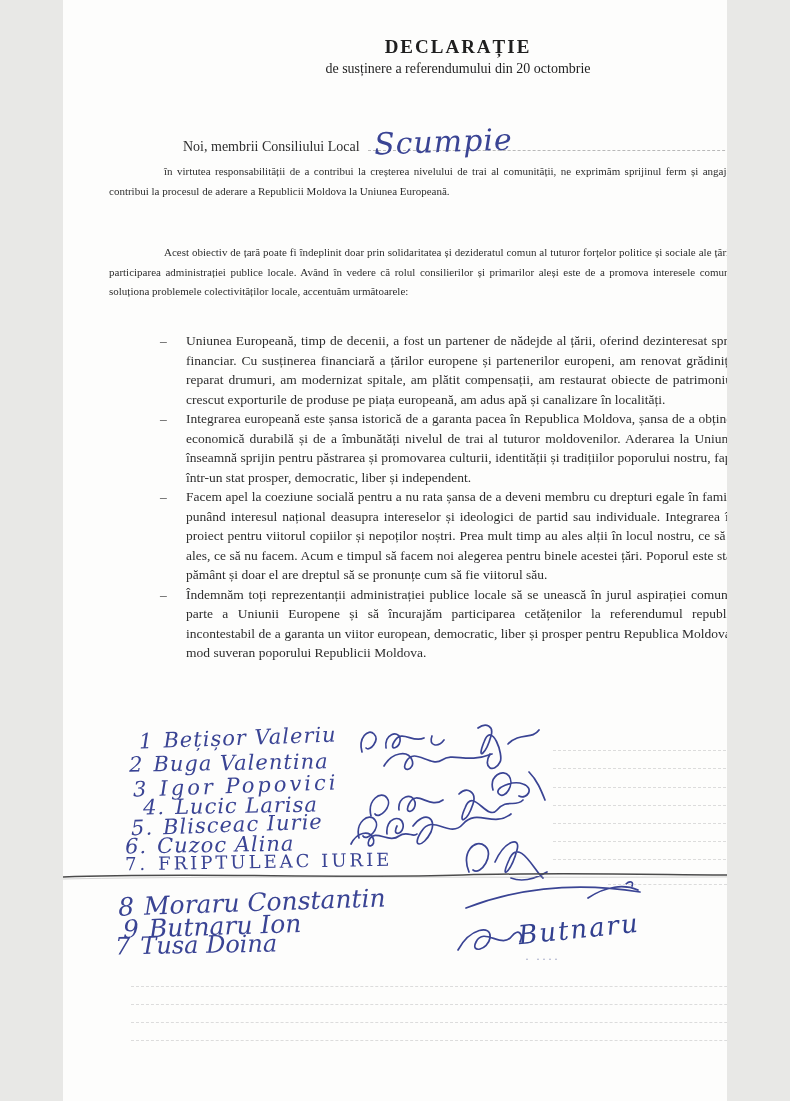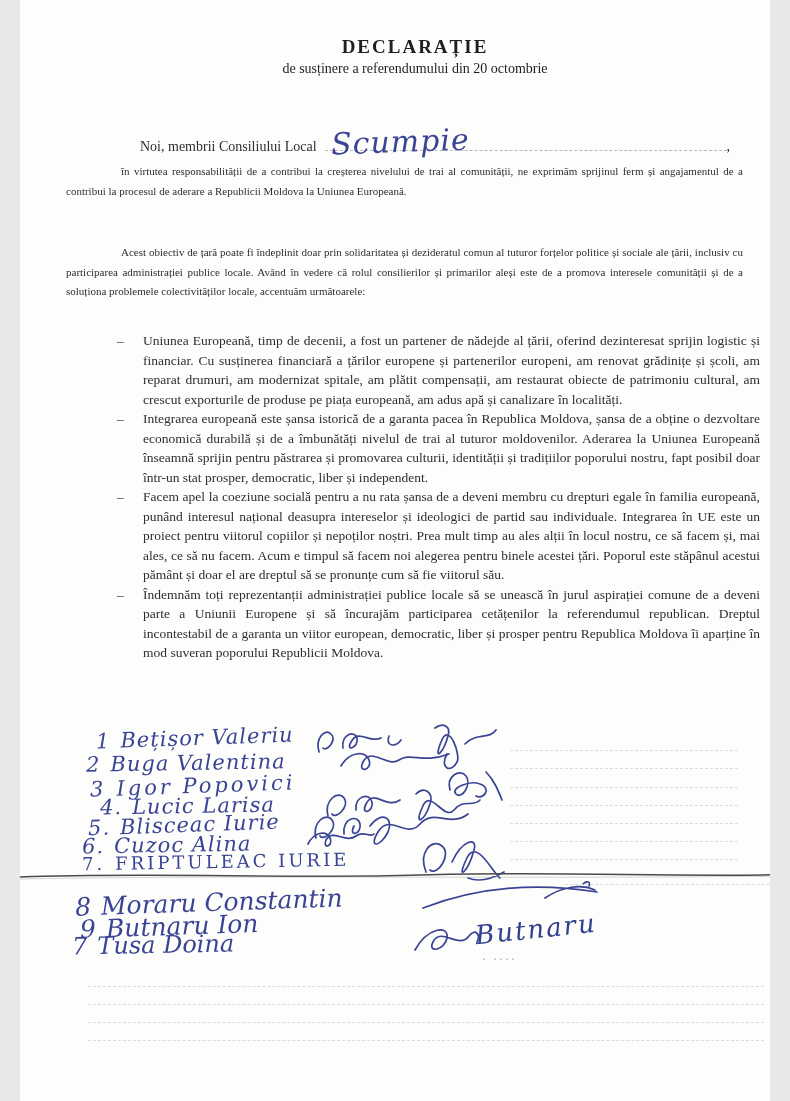--- a/index.html
+++ b/index.html
@@ -1,17 +1,17 @@
 <!DOCTYPE html>
 <html><head>
 <meta charset="utf-8">
 <style>
   html,body { margin:0; padding:0; background:#e8e8e6; }
   .page {
-    position:relative; width:750px; height:1101px; margin:0 auto;
+    position:relative; width:664px; height:1101px; margin:0 auto;
     background:#fdfdfc; overflow:hidden;
     font-family:"Liberation Serif", serif; color:#2e2e2e;
   }
   
   .title-block { position:absolute; top:36px; left:0; width:790px; text-align:center; color:#1f1f1f; }
   .doc-title { font-size:19px; font-weight:bold; letter-spacing:2px; line-height:22px; }
   .doc-subtitle { font-size:14px; font-weight:normal; line-height:22px; }
   .salutation { position:absolute; top:134px; left:120px; font-size:14px; white-space:nowrap; }
   .blank-line {
     display:inline-block; width:402px; margin-left:8px; vertical-align:baseline;

